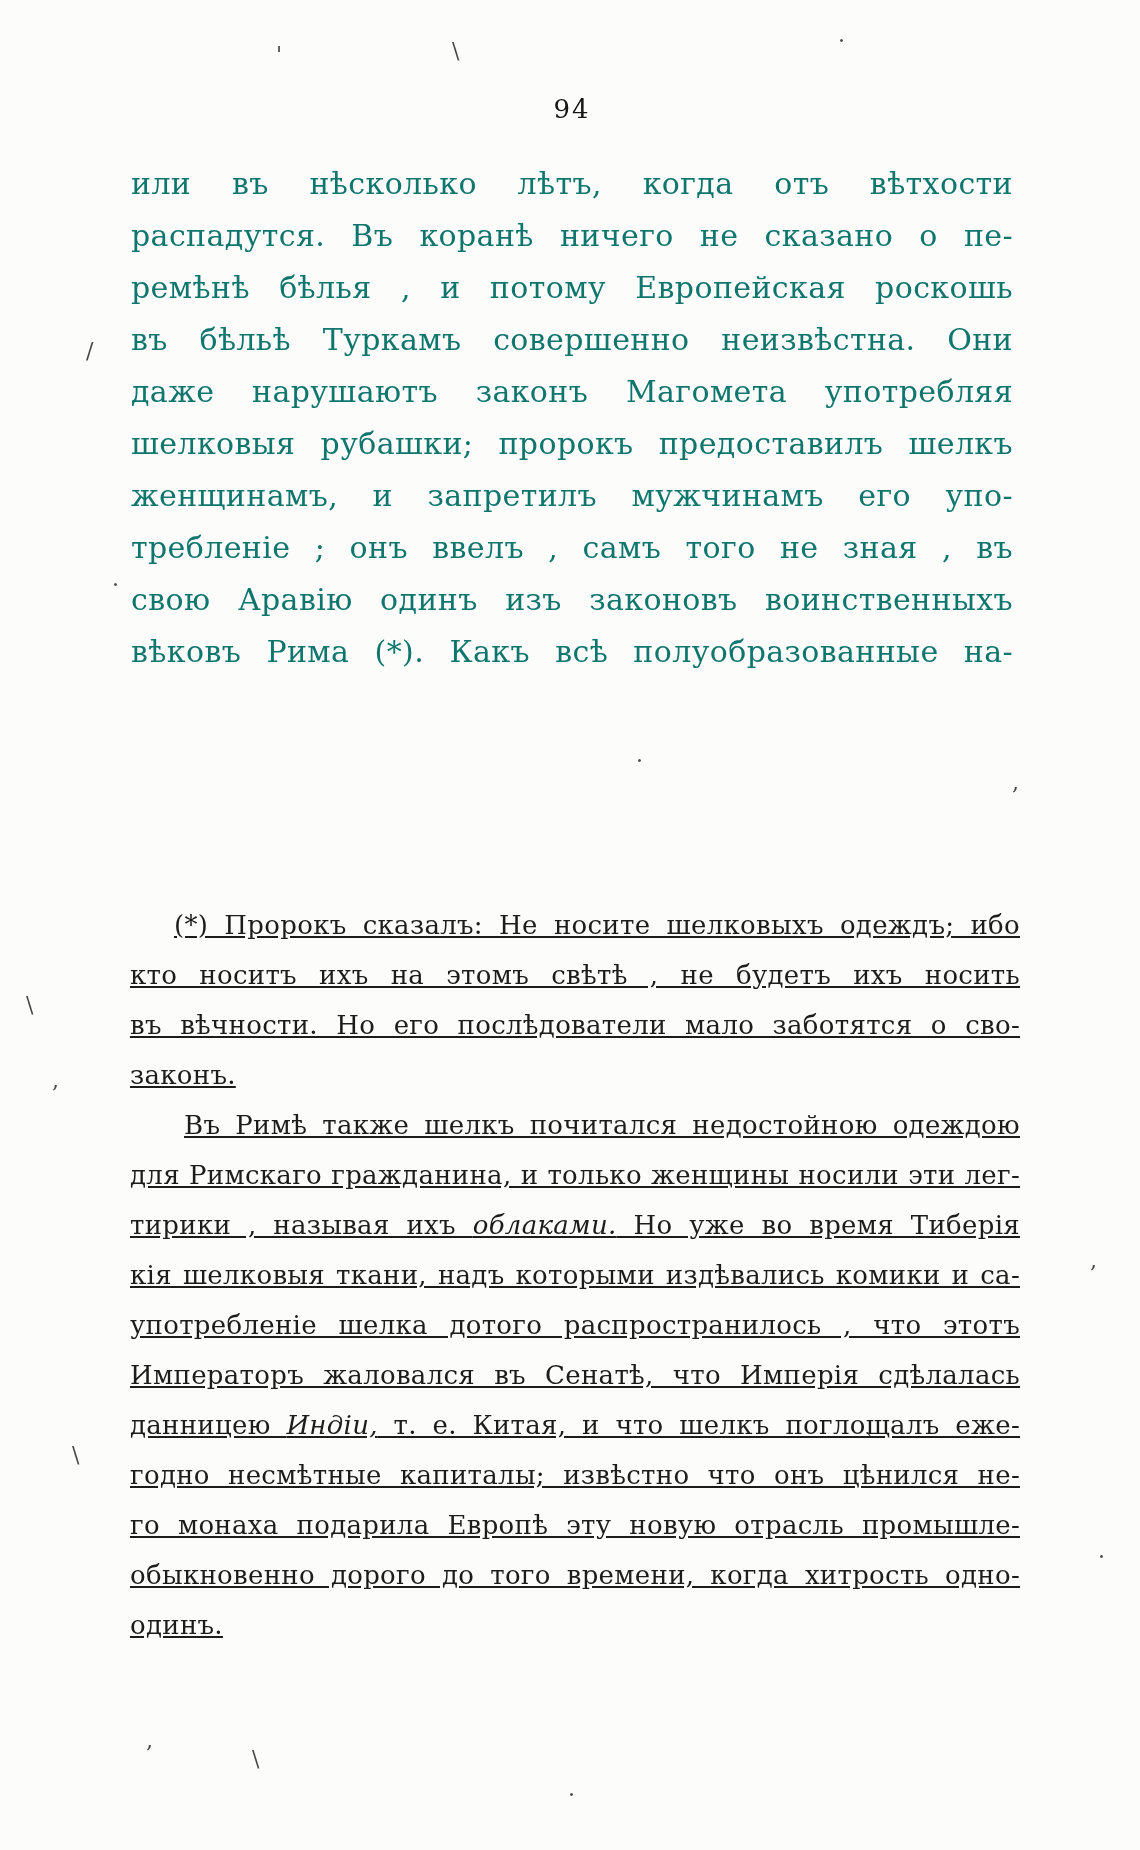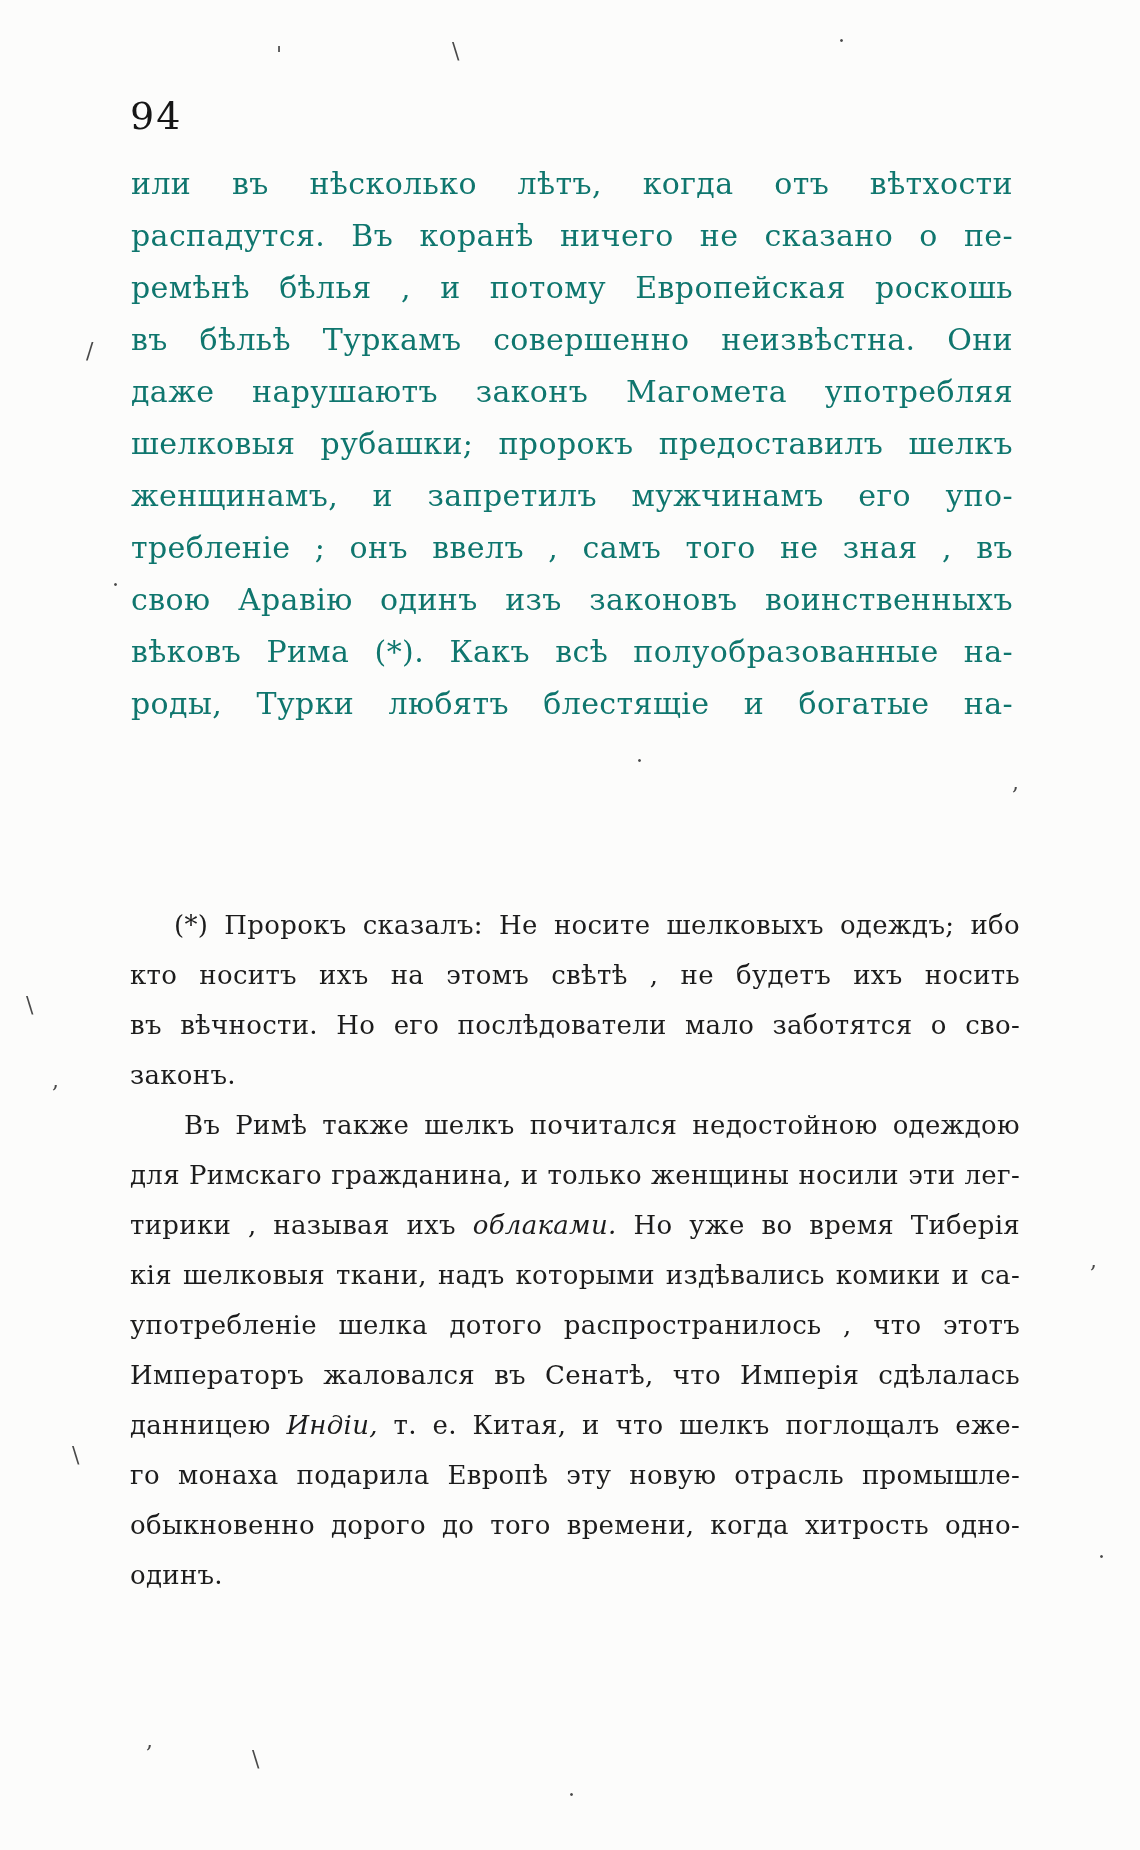--- a/index.html
+++ b/index.html
@@ -11,21 +11,22 @@
   .page {
     position: relative;
     width: 1140px; height: 1850px;
     background: #fcfcfb;
     overflow: hidden;
     color: #1a1a1a;
   }
   .page-number {
     position: absolute;
     top: 94px; left: 130px; width: 884px;
-    font-size: 38px;
+    text-align: center;
+    font-size: 26px;
     letter-spacing: 2px;
     color: #161616;
   }
   .main-text {
     position: absolute;
     top: 158px; left: 131px; width: 882px;
     font-size: 30px;
     line-height: 52px;
     letter-spacing: 0.4px;
     color: #0f766e;
@@ -39,20 +40,21 @@
     position: absolute;
     top: 900px; left: 130px; width: 890px;
     font-size: 26px;
     line-height: 50px;
     letter-spacing: 0.3px;
     color: #1c1c1c;
   }
   .footnote .fline {
     text-align: justify;
     text-align-last: justify;
+    text-decoration: underline;
   }
   .footnote .fline.indent1 { text-indent: 44px; }
   .footnote .fline.indent2 { text-indent: 54px; }
   .footnote .fline.lastline,
   .main-text .line.lastline {
     text-align: left;
     text-align-last: left;
   }
   .it { font-style: italic; }
   .artifact {
@@ -74,36 +76,36 @@
     <div class="line">или въ нѣсколько лѣтъ, когда отъ вѣтхости</div>
     <div class="line">распадутся. Въ коранѣ ничего не сказано о пе-</div>
     <div class="line">ремѣнѣ бѣлья , и потому Европейская роскошь</div>
     <div class="line">въ бѣльѣ Туркамъ совершенно неизвѣстна. Они</div>
     <div class="line">даже нарушаютъ законъ Магомета употребляя</div>
     <div class="line">шелковыя рубашки; пророкъ предоставилъ шелкъ</div>
     <div class="line">женщинамъ, и запретилъ мужчинамъ его упо-</div>
     <div class="line">требленіе ; онъ ввелъ , самъ того не зная , въ</div>
     <div class="line">свою Аравію одинъ изъ законовъ воинственныхъ</div>
     <div class="line">вѣковъ Рима (*). Какъ всѣ полуобразованные на-</div>
-    <div class="line">роды, Турки любятъ блестящіе и богатые на-</div>
   </div>
 
   <div class="footnote">
     <div class="fline indent1">(*) Пророкъ сказалъ: Не носите шелковыхъ одеждъ; ибо</div>
     <div class="fline">кто носитъ ихъ на этомъ свѣтѣ , не будетъ ихъ носить</div>
     <div class="fline">въ вѣчности. Но его послѣдователи мало заботятся о сво-</div>
     <div class="fline lastline">законъ.</div>
 
     <div class="fline indent2">Въ Римѣ также шелкъ почитался недостойною одеждою</div>
     <div class="fline">для Римскаго гражданина, и только женщины носили эти лег-</div>
     <div class="fline"><span>тирики , называя ихъ </span><span class="it">облаками.</span><span> Но уже во время Тиберія</span></div>
     <div class="fline">кія шелковыя ткани, надъ которыми издѣвались комики и са-</div>
     <div class="fline">употребленіе шелка дотого распространилось , что этотъ</div>
     <div class="fline">Императоръ жаловался въ Сенатѣ, что Имперія сдѣлалась</div>
     <div class="fline"><span>данницею </span><span class="it">Индіи,</span><span> т. е. Китая, и что шелкъ поглощалъ еже-</span></div>
+    <div class="fline">годно несмѣтные капиталы; извѣстно что онъ цѣнился не-</div>
     <div class="fline">го монаха подарила Европѣ эту новую отрасль промышле-</div>
     <div class="fline">обыкновенно дорого до того времени, когда хитрость одно-</div>
     <div class="fline lastline">одинъ.</div>
   </div>
 
   <div id="artifacts">
       <span class="artifact" style="left: 276px; top: 42px;">'</span>
       <span class="artifact" style="left: 452px; top: 38px;">\</span>
       <span class="artifact" style="left: 838px; top: 22px;">.</span>
       <span class="artifact" style="left: 86px; top: 338px;">/</span>

